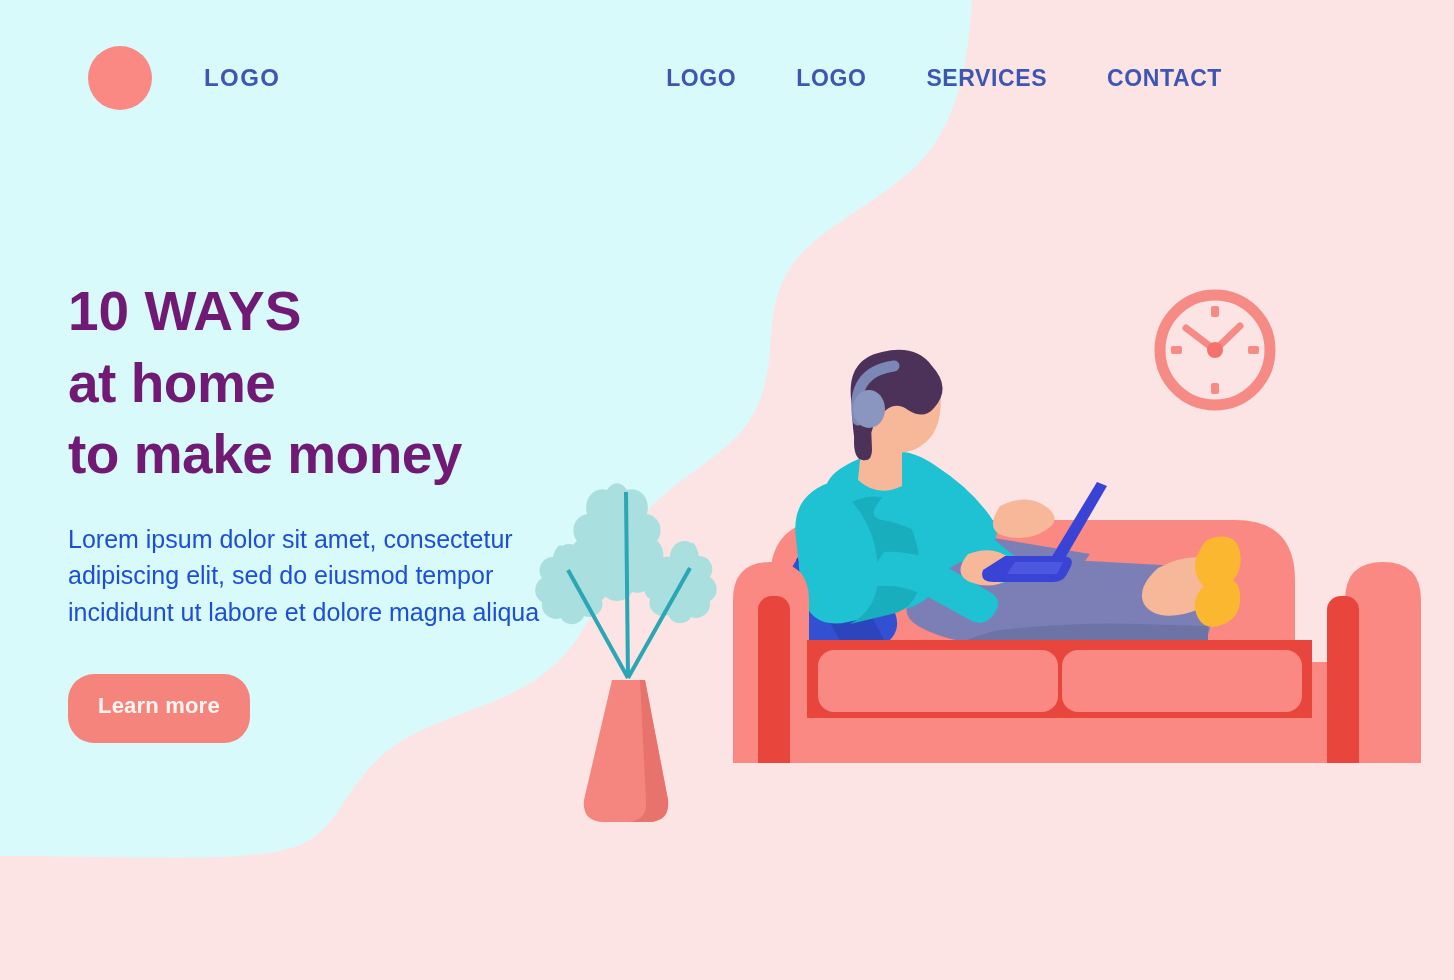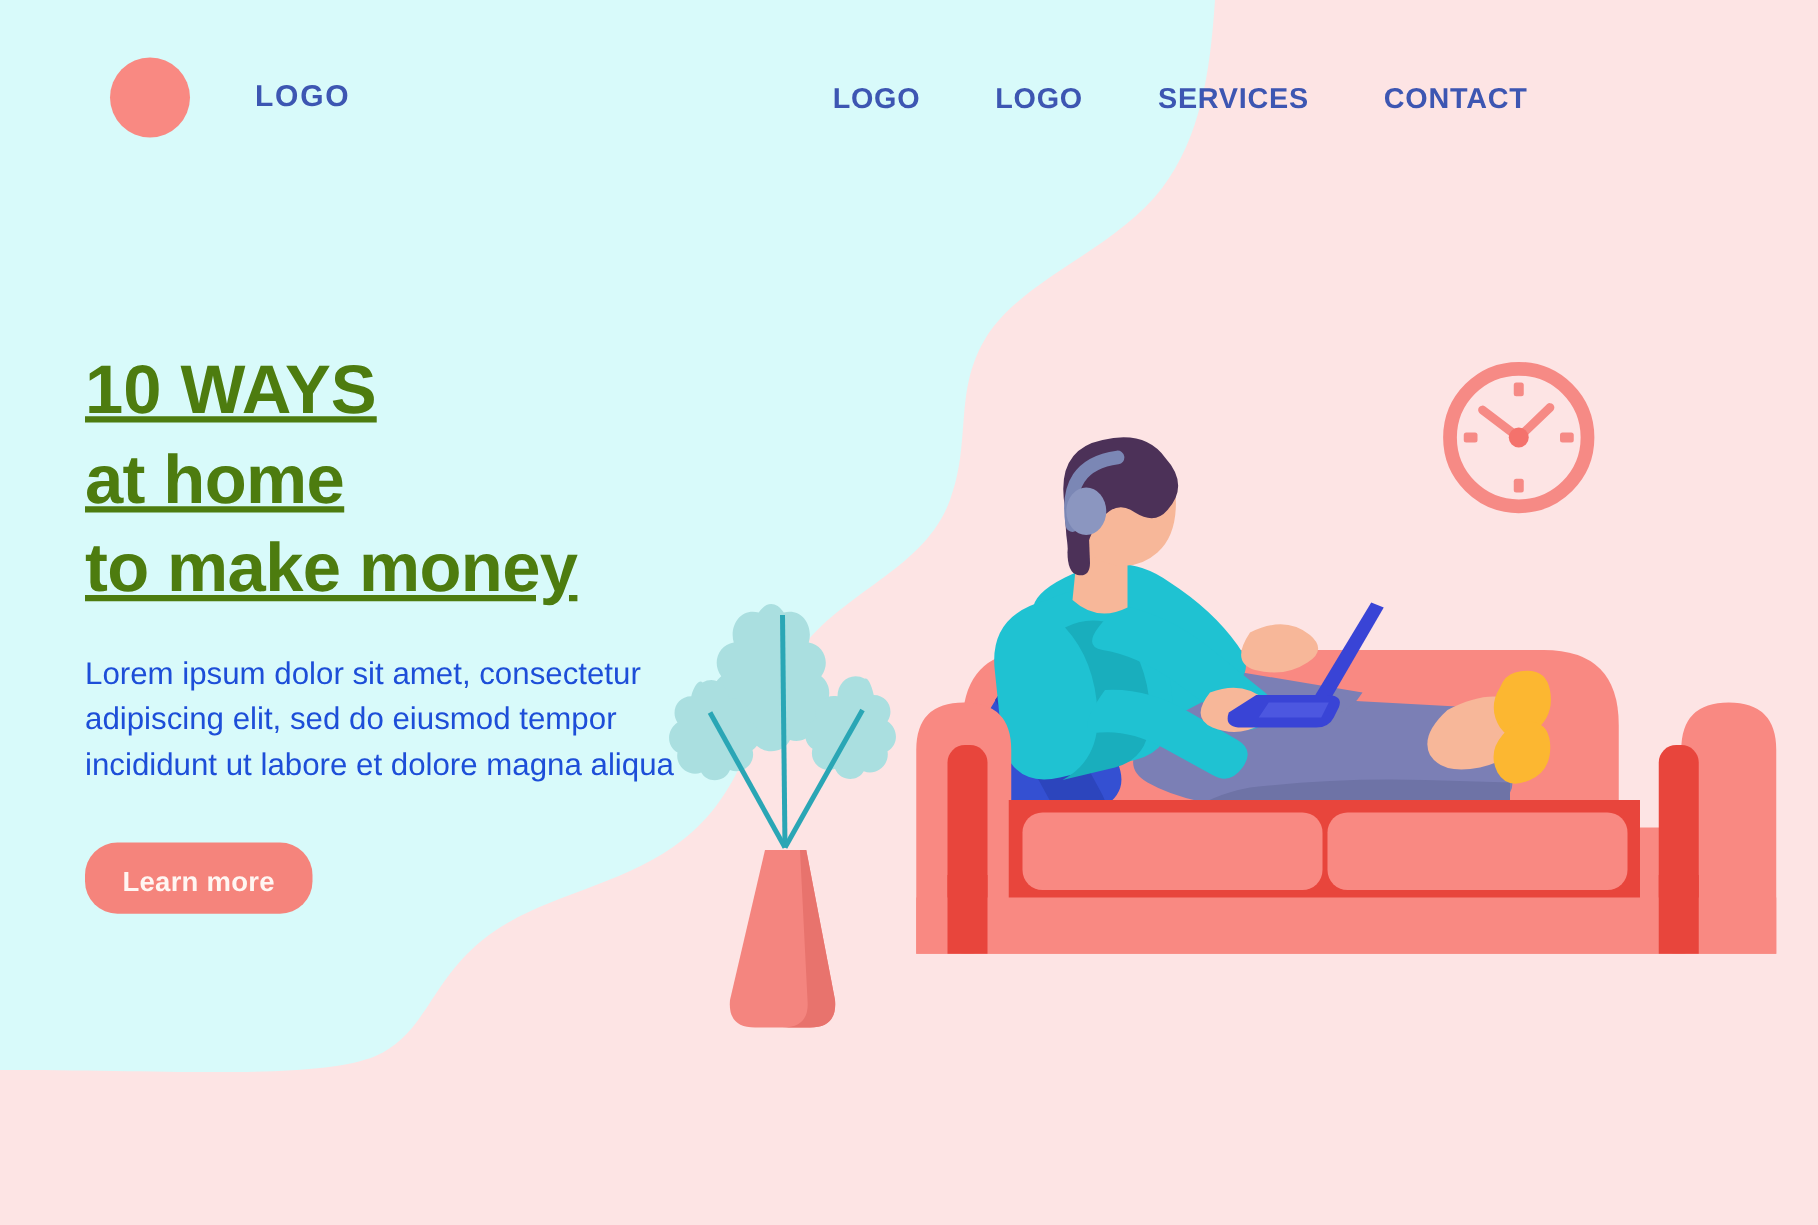--- a/index.html
+++ b/index.html
@@ -39,39 +39,38 @@
   }
   .nav-item {
     font-size:23px; font-weight:bold; letter-spacing:0.6px;
     color:#3d56b2; cursor:pointer; white-space:nowrap;
   }
   
   .hero {
     position:absolute; left:68px; top:276px; width:540px; z-index:20;
   }
   .headline {
-    color:#4d7c0f;
+    color:#701a75;
     font-size:55px; font-weight:bold; line-height:1.30;
     letter-spacing:-0.5px;
-    text-decoration:underline;
   }
   .headline .line1 { letter-spacing:0px; }
   .subcopy {
     margin-top:30px;
     color:#1d4ed8;
     font-size:25px; line-height:1.47;
     max-width:520px;
   }
   .cta {
     margin-top:43px;
     display:inline-block;
     background:#f5847c;
     color:#fff6f2;
     font-size:22px; font-weight:bold;
-    padding:19px 30px 12px 30px;
+    padding:19px 30px 24px 30px;
     border:none; border-radius:26px;
     cursor:pointer;
     letter-spacing:0.2px;
   }
   .illus { position:absolute; left:0; top:0; z-index:10; }
 </style>
 </head>
 <body>
 
 <div id="page">

